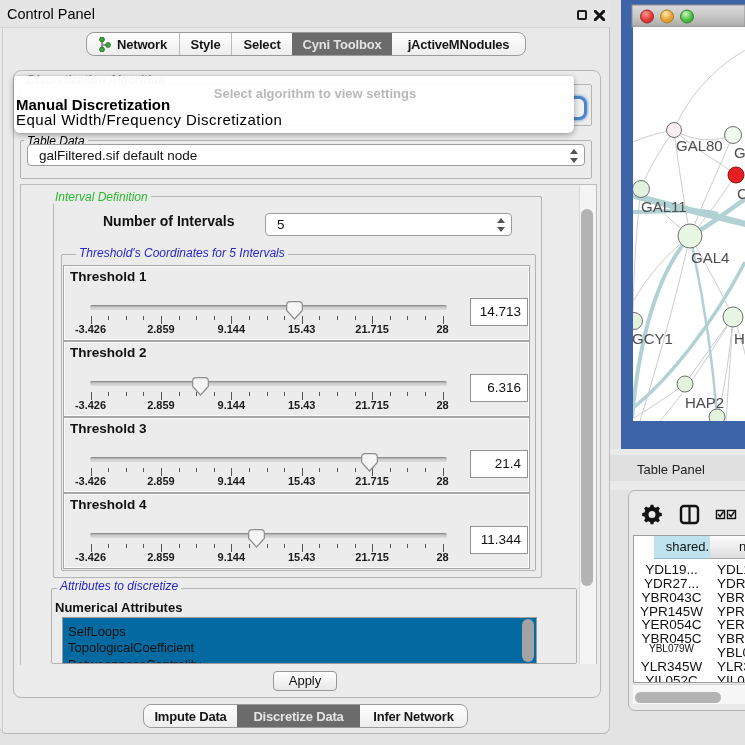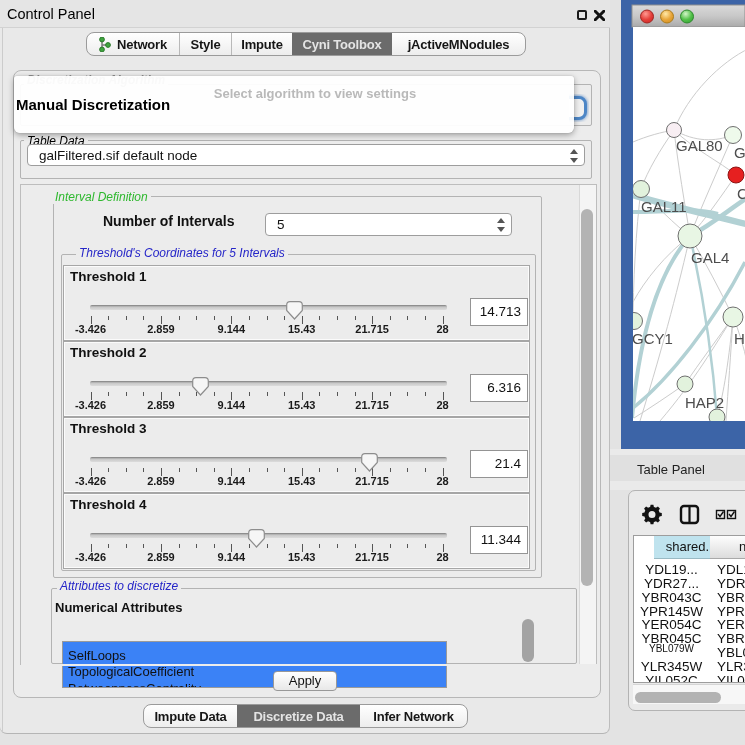--- a/index.html
+++ b/index.html
@@ -75,21 +75,21 @@
         <line x1="3" y1="3" x2="3" y2="13" stroke="#7a7a7a" stroke-width="1.5"></line>
         <line x1="3" y1="8" x2="8" y2="8" stroke="#7a7a7a" stroke-width="1.5"></line>
         <circle cx="3" cy="2.5" r="2.4" fill="#3fa33f" stroke="#2c7a2c"></circle>
         <circle cx="9" cy="8" r="2.4" fill="#3fa33f" stroke="#2c7a2c"></circle>
         <circle cx="3" cy="12.5" r="2.4" fill="#3fa33f" stroke="#2c7a2c"></circle>
       </svg>
       Network</div>
     <div class="sep"></div>
     <div class="tab" style="width:51px;">Style</div>
     <div class="sep"></div>
-    <div class="tab" style="width:60px;">Impute</div>
+    <div class="tab" style="width:60px;">Select</div>
     <div class="tab active" style="width:100px;">Cyni Toolbox</div>
     <div class="tab" style="width:133px;">jActiveMNodules</div>
   </div>
 
   <div class="abs" id="mainpanel"></div>
 
   <div class="groupline" style="left:20px; top:84px; width:572px; height:42px;"></div>
   <div class="gtitle" style="left:24px; top:73px; color:#909090; font-weight:bold;">Discretization Algorithm</div>
 
   <div class="abs" style="left:569px; top:94px; width:20px; height:28px; overflow:hidden;">
@@ -283,21 +283,21 @@
             <path d="M 4,0.7 L 13,0.7 Q 16.3,0.7 16.3,4 L 16.3,9.5 L 8.5,18 L 0.7,9.5 L 0.7,4 Q 0.7,0.7 4,0.7 Z" fill="#f6f6f6" stroke="#8d8d8d" stroke-width="1.2"></path>
           </svg>
         </div>
         <div class="vfield">11.344</div>
       </div>
     </div>
 
   <div class="groupline" style="left:51px; top:588px; width:526px; height:76px;"></div>
   <div class="gtitle" style="left:57px; top:579px; color:#2525c8;">Attributes to discretize</div>
   <div class="abs" style="left:55px; top:600px; font-size:13px; font-weight:bold;">Numerical Attributes</div>
-  <div class="abs" style="left:62px; top:641px; width:385px; height:47px; background:#3b82f6; border:1px solid #9a9a9a; overflow:hidden; font-size:13px;">
+  <div class="abs" style="left:62px; top:617px; width:475px; height:47px; background:#0369a1; border:1px solid #9a9a9a; overflow:hidden; font-size:13px;">
     <div style="position:absolute; left:5px; top:6px;">SelfLoops</div>
     <div style="position:absolute; left:5px; top:22.3px;">TopologicalCoefficient</div>
     <div style="position:absolute; left:5px; top:38.6px;">BetweennessCentrality</div>
   </div>
   <div class="sbthumb" style="left:522px; top:619px; width:12px; height:43px; background:#a3a3a3;"></div>
 
   <div class="abs" style="left:21px; top:664px; width:579px; height:2px; background:#ececec;"></div>
 
   <div class="abs" style="left:273px; top:671px; width:64px; height:20px; background:linear-gradient(#ffffff,#e8e8e8); border:1px solid #989898; border-radius:4px; font-size:13px; text-align:center; line-height:18px;">Apply</div>
 
@@ -305,20 +305,21 @@
     <div class="tab" style="width:93px;">Impute Data</div>
     <div class="tab active" style="width:123px;">Discretize Data</div>
     <div class="tab" style="width:107px;">Infer Network</div>
   </div>
 
   <div class="abs" style="left:614px; top:369px; width:0; height:0; border-top:3px solid transparent; border-bottom:4px solid transparent; border-right:6px solid #4a4a4a;"></div>
 
   <div class="abs" id="popup">
     <div class="hint">Select algorithm to view settings</div>
     <div class="it1">Manual Discretization</div>
+    <div class="it2">Equal Width/Frequency Discretization</div>
   </div>
 
   <svg class="abs" style="left:610px; top:0;" width="135" height="460" viewBox="0 0 135 460">
     <rect x="0" y="0" width="11" height="460" fill="#e3e3e3"></rect>
     <rect x="11" y="0" width="124" height="449" fill="#3c64a7"></rect>
     <defs>
       <linearGradient id="tbar" x1="0" y1="0" x2="0" y2="1">
         <stop offset="0" stop-color="#dadada"></stop>
           <stop offset="0.5" stop-color="#c8c8c8"></stop>
           <stop offset="1" stop-color="#aaaaaa"></stop>

